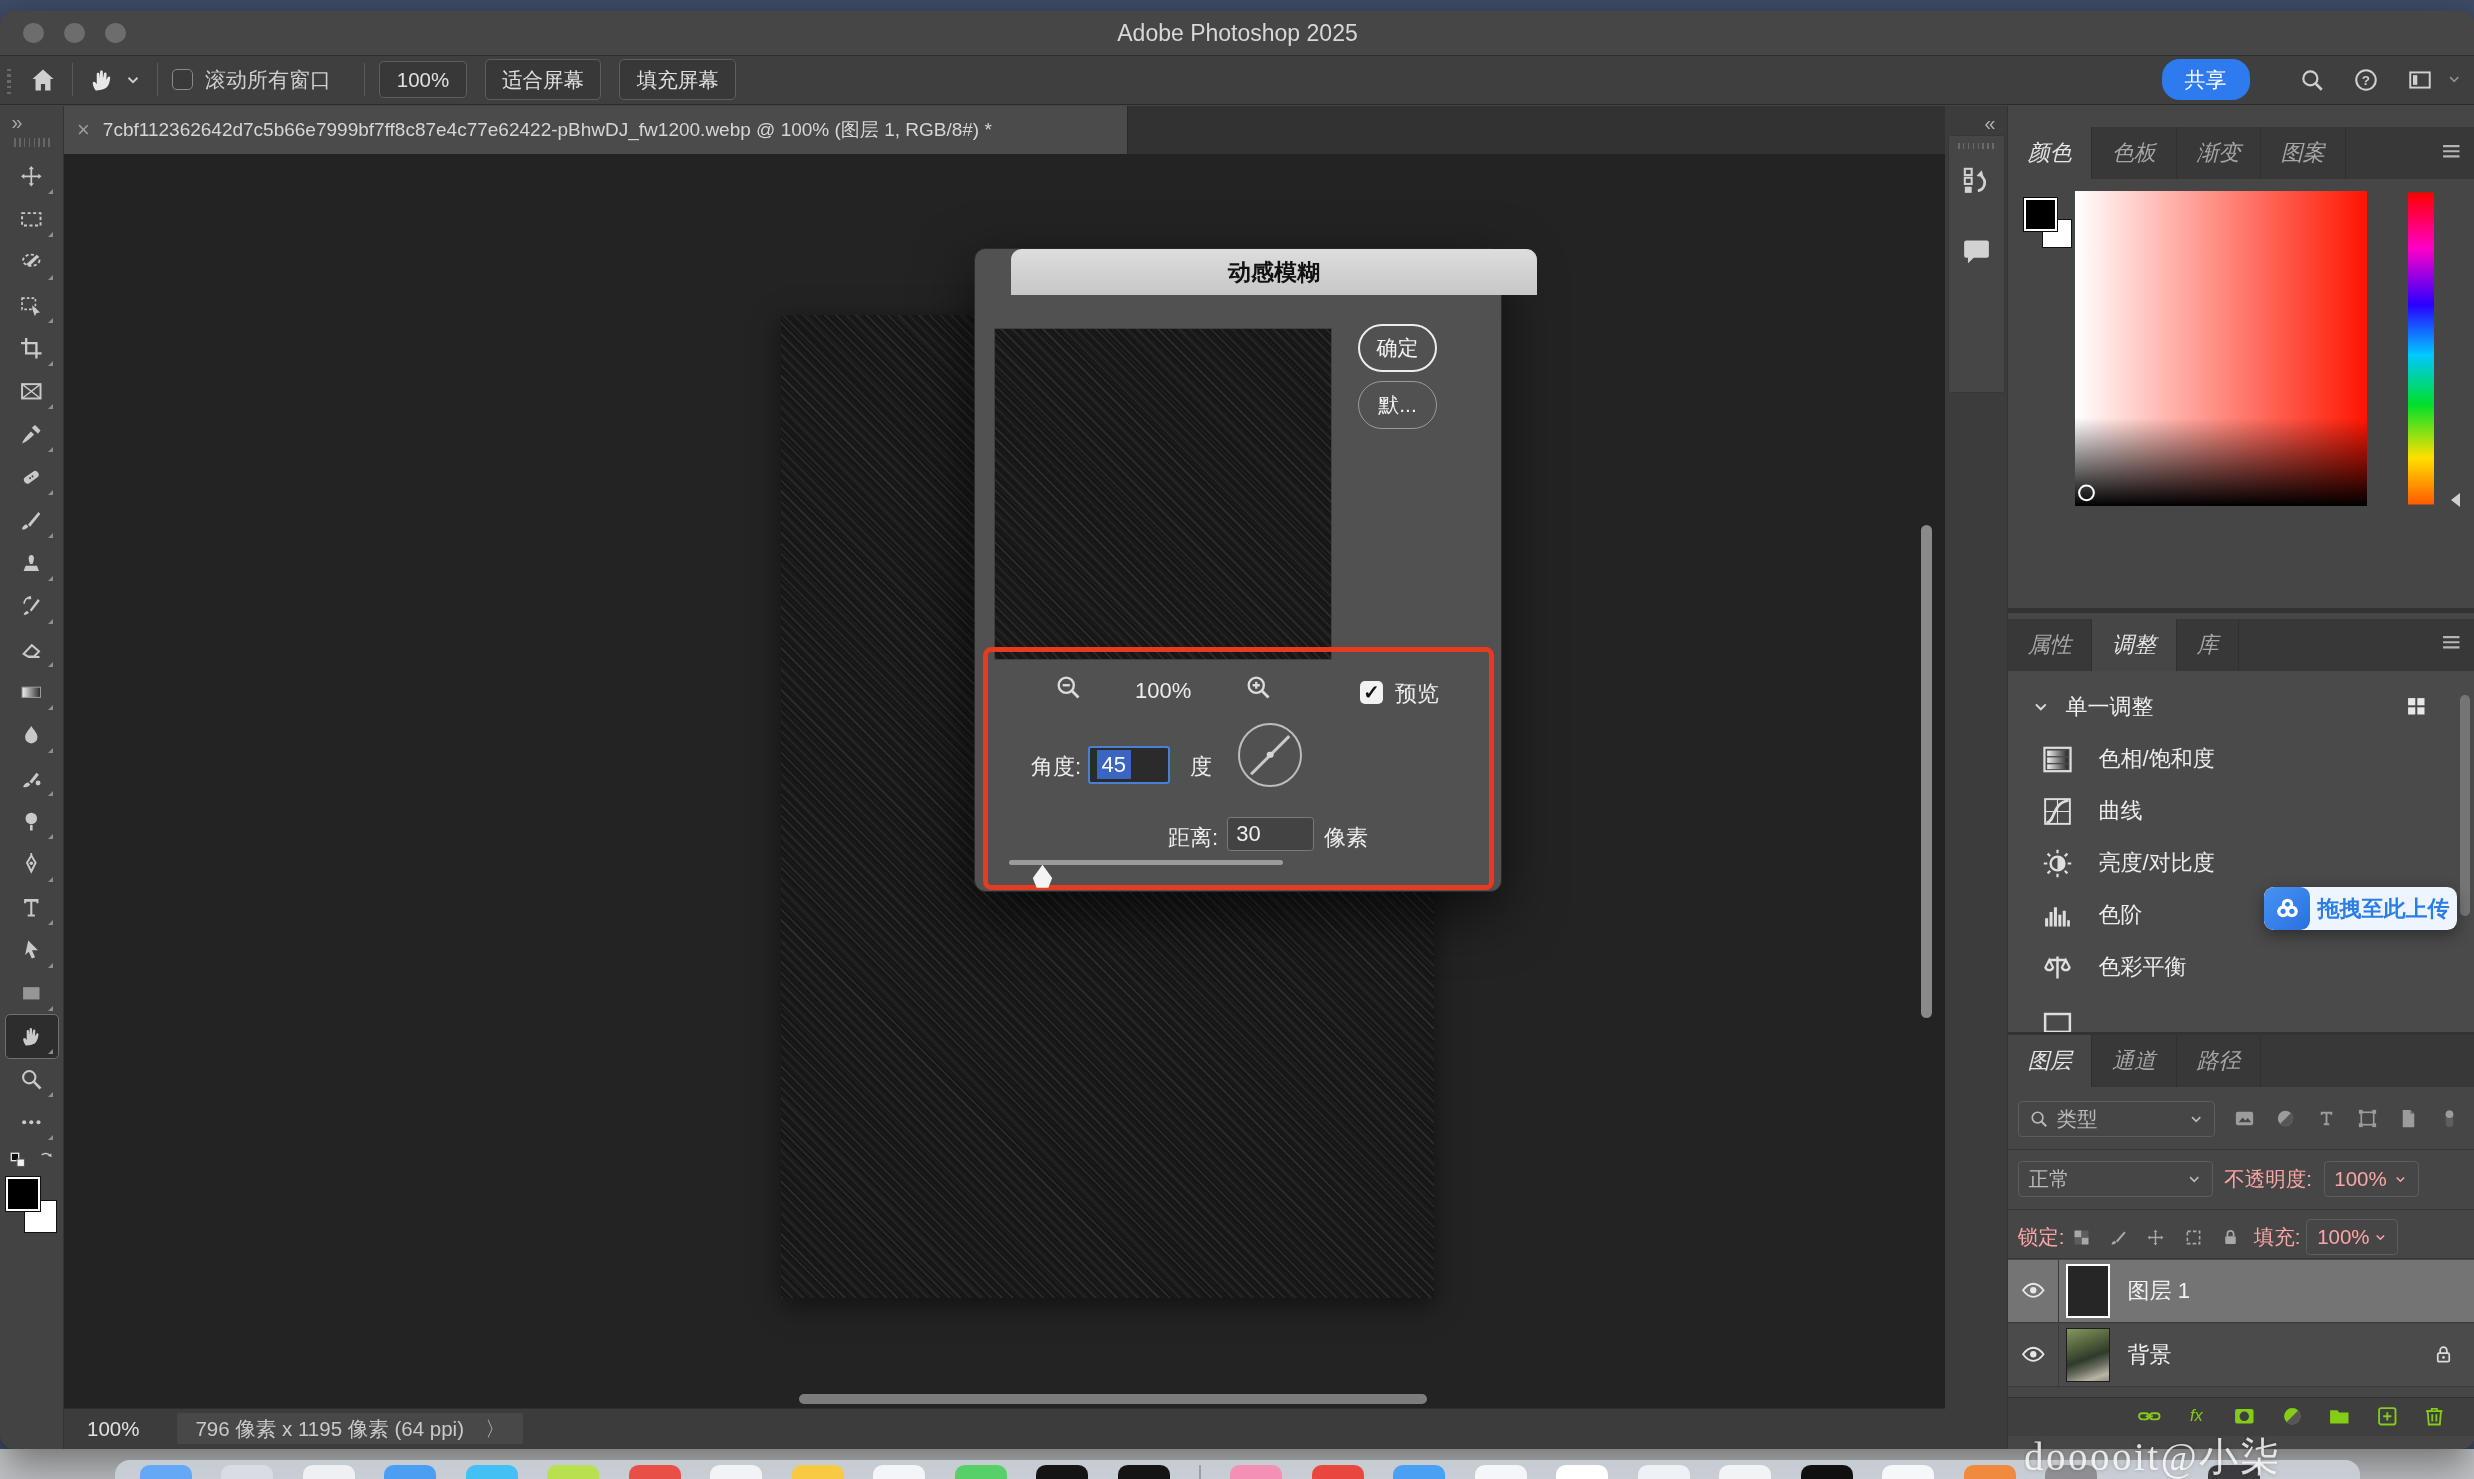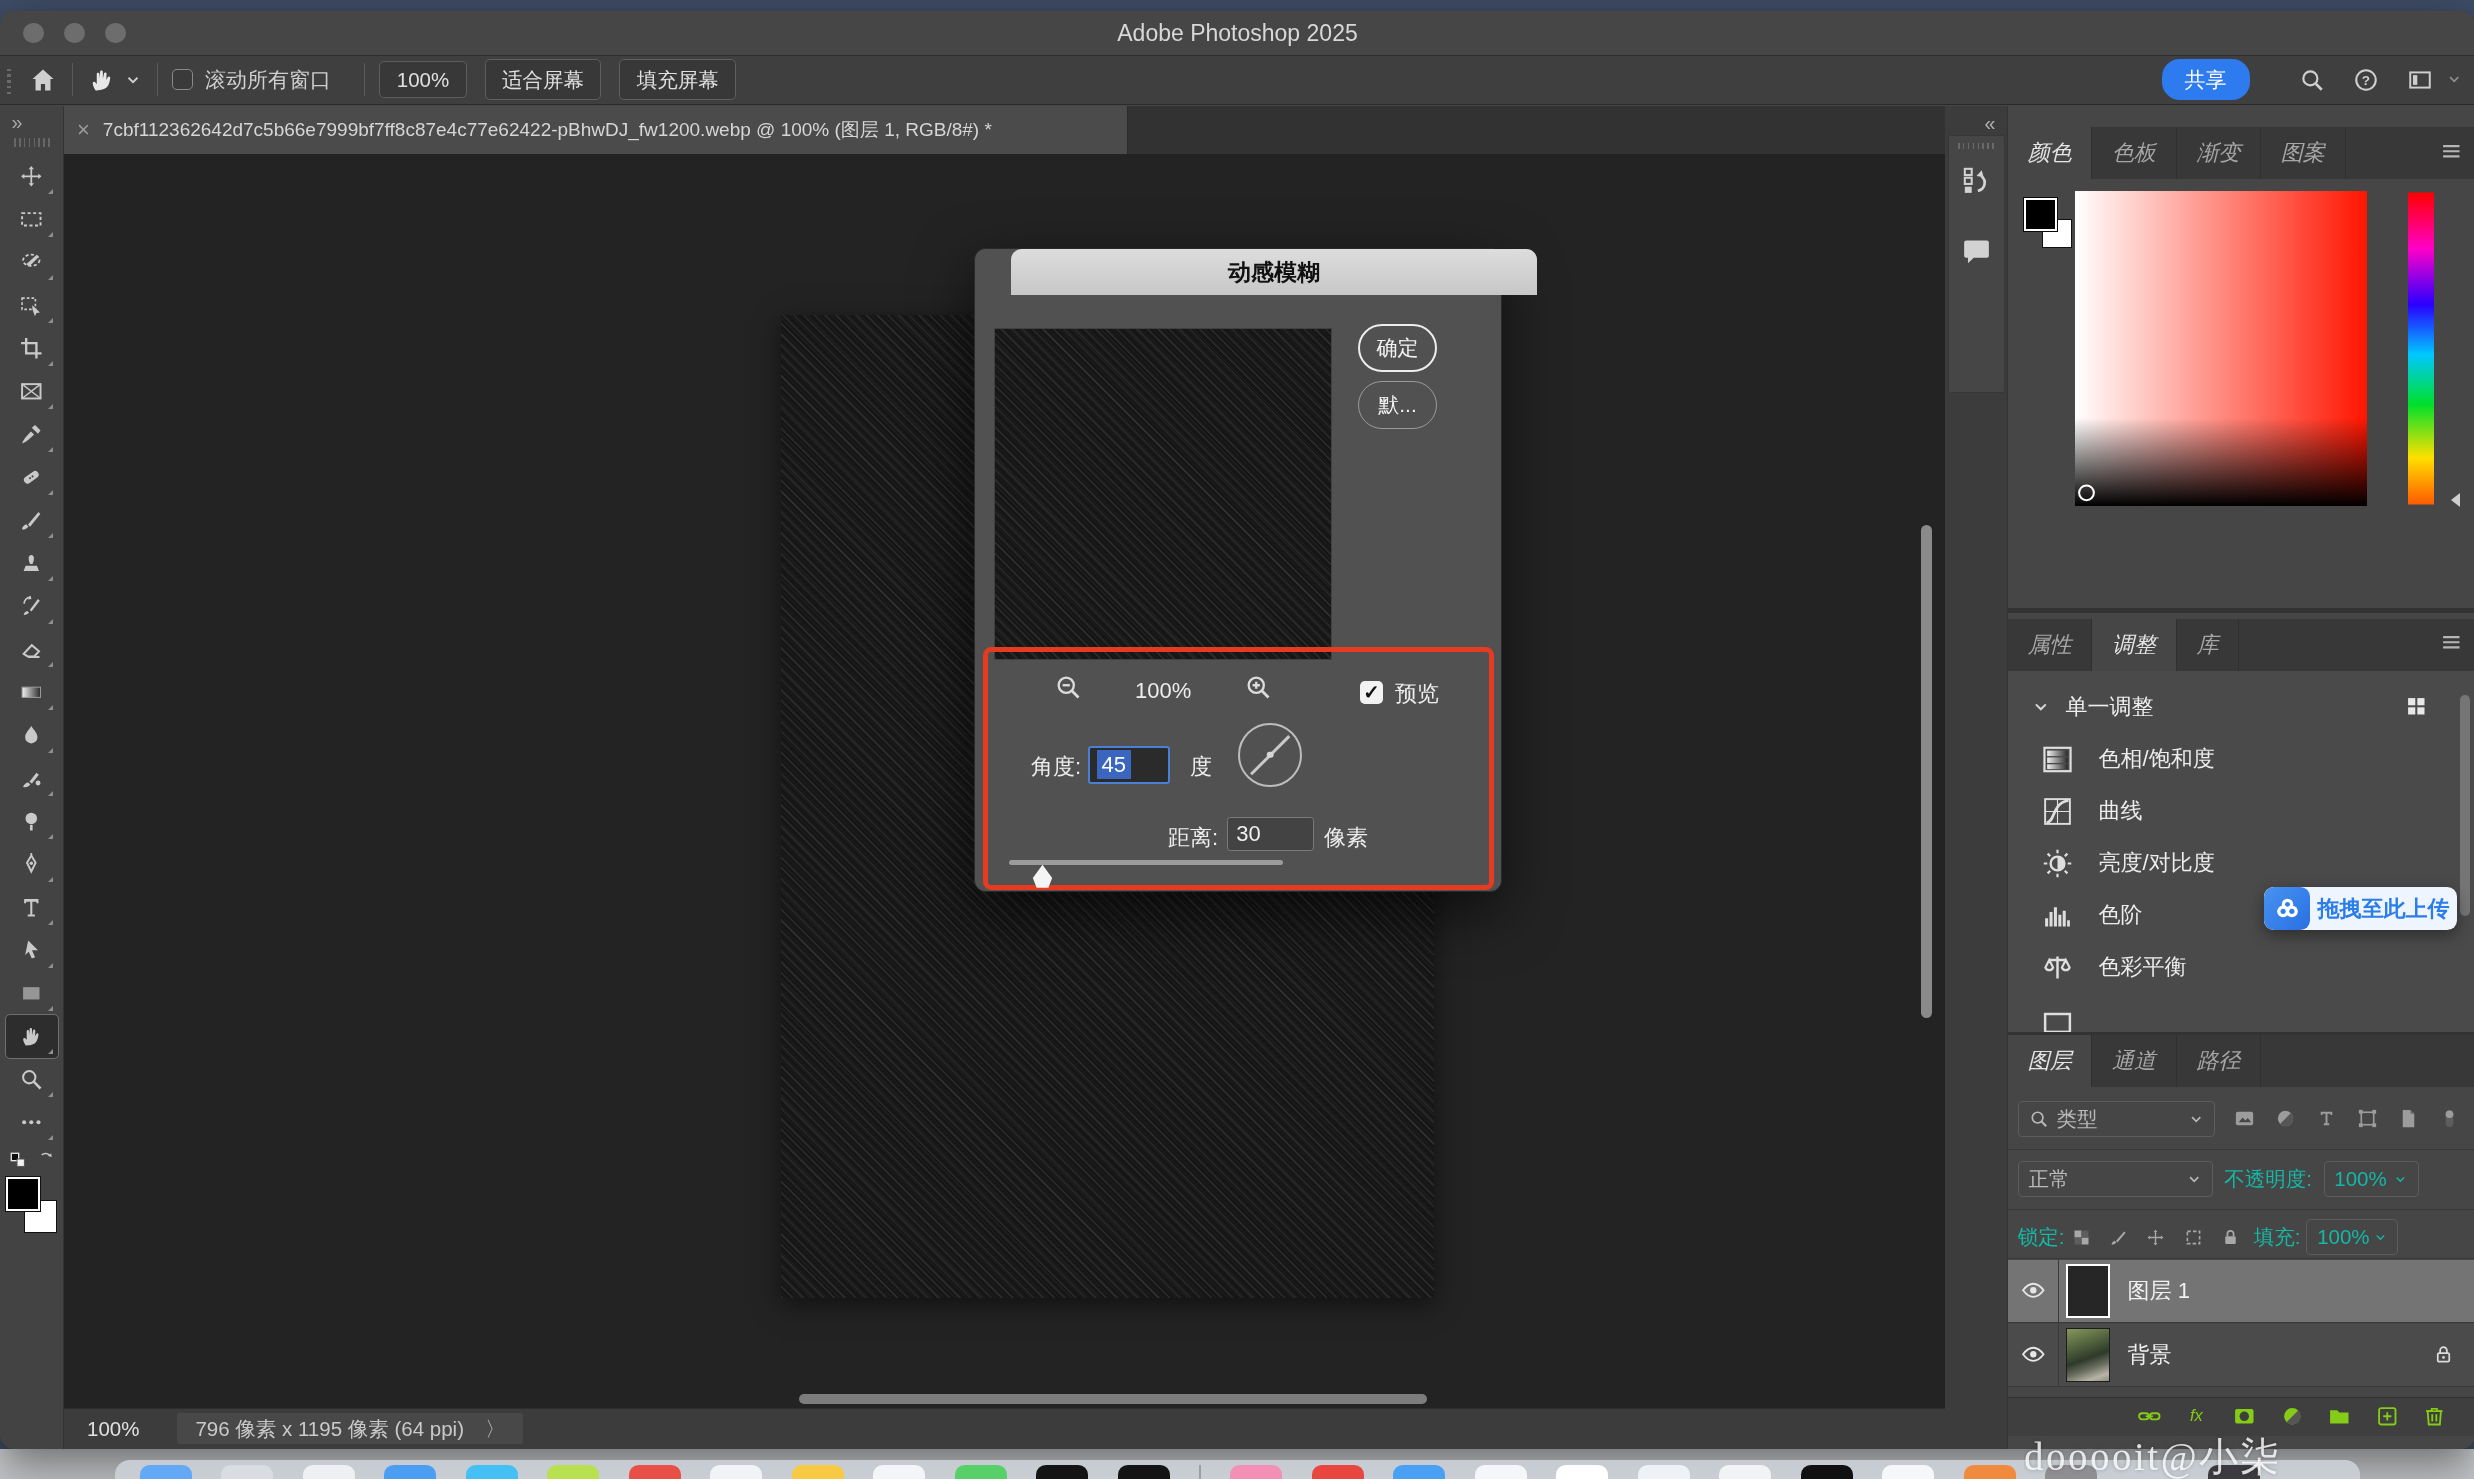--- a/index.html
+++ b/index.html
@@ -56,21 +56,21 @@
   .ministrip{position:absolute;left:1945px;top:95px;width:63px;height:1343px;background:#3c3c3c;border-right:0.8px solid #333;}
   .mini-panel{position:absolute;left:2.5px;top:29.5px;width:57px;height:258px;background:#464646;border:0.8px solid #373737;border-radius:2.5px;}
   
   .rightcol{position:absolute;left:2008px;top:95px;width:467px;height:1343px;background:#464646;}
   .ptabs{position:absolute;left:0;width:467px;height:52px;background:#383838;display:flex;align-items:stretch;color:#a6a6a6;font-size:22px;}
   .ptab{display:flex;align-items:center;padding:0 19.7px;border-right:0.8px solid #303030;font-style:italic;}
   .ptab.active{background:#464646;color:#e4e4e4;}
   .pmenu{position:absolute;right:11.5px;top:14.8px;color:#b5b5b5;}
   .sect-div{position:absolute;left:0;width:467px;height:5.7px;background:#333;}
   .dropdown{border:0.8px solid #5d5d5d;border-radius:4.1px;height:36px;display:flex;align-items:center;color:#b9b9b9;font-size:20.5px;padding:0 9.8px;justify-content:space-between;}
-  .graytxt{color:#14b8a6;}
+  .graytxt{color:#fca5a5;}
   .adj-item{display:flex;align-items:center;gap:24.6px;height:52px;padding-left:33px;color:#ececec;font-size:22px;}
   .layer-row{position:absolute;left:0;width:467px;height:63px;display:flex;align-items:center;color:#f0f0f0;font-size:22px;}
   .lthumb{width:44px;height:54px;margin:0 18px 0 6.6px;flex:0 0 auto;}
   .eyebox{width:51px;display:flex;justify-content:center;border-right:0.8px solid #3a3a3a;align-self:stretch;align-items:center;}
   
   .dialog{position:absolute;left:974px;top:237px;width:528px;height:644px;background:#515151;border-radius:11.5px;
     box-shadow:0 19.7px 57px rgba(0,0,0,.6);border:0.8px solid #2a2a2a;}
   .dlg-title{position:absolute;left:0;top:0;width:100%;height:46px;border-radius:10.7px 10.7px 0 0;
     background:linear-gradient(#dddddd,#c7c7c7);color:#111;font-size:23px;font-weight:bold;text-align:center;line-height:46px;margin-left:36px;}
   .dlg-preview{position:absolute;left:19px;top:79px;width:338px;height:332px;border:0.8px solid #404040;}

